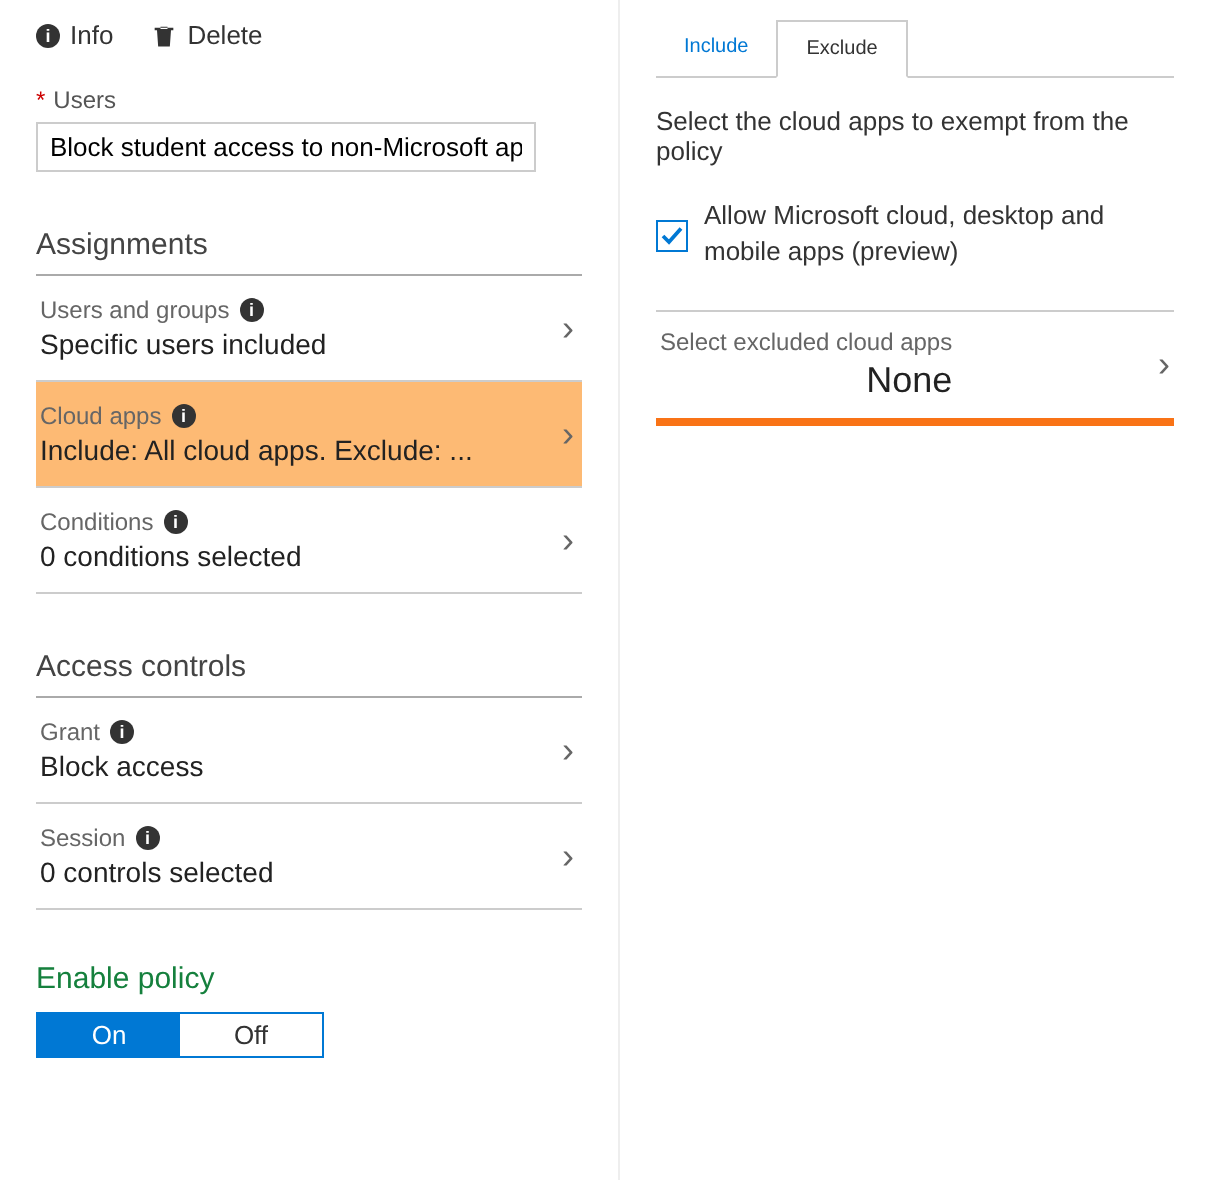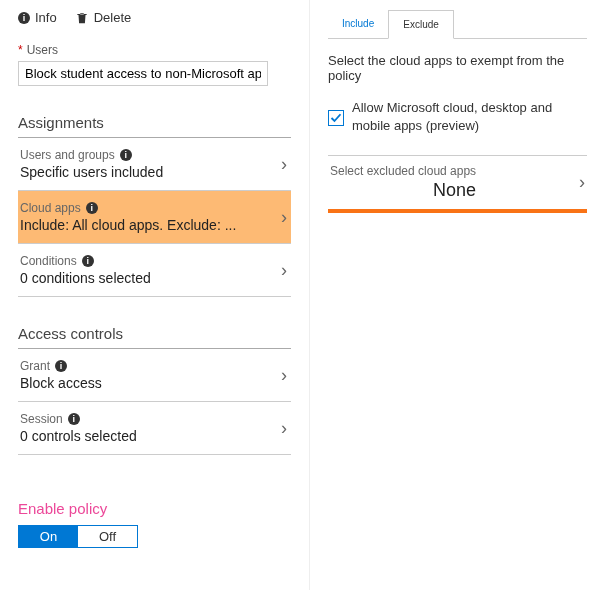--- a/index.html
+++ b/index.html
@@ -14,22 +14,22 @@
 .name-input { width: 250px; padding: 4px 6px; font-size: 13px; border: 1px solid #ccc; font-family: inherit; }
 .section-head { font-size: 15px; color: #444; margin-top: 28px; margin-bottom: 6px; }
 .hr { border: none; border-top: 1px solid #aaa; margin: 0; }
 .row { display: flex; align-items: center; justify-content: space-between; padding: 10px 4px 10px 2px; border-bottom: 1px solid #ccc; cursor: pointer; }
 .row.selected { background: #fdba74; }
 .row-text { display: flex; flex-direction: column; gap: 2px; }
 .row-label { font-size: 12px; color: #666; display: flex; align-items: center; gap: 5px; }
 .row-value { font-size: 14px; color: #222; }
 .info-ic { display: inline-flex; width: 12px; height: 12px; border-radius: 50%; background: #333; color: #fff; font-size: 9px; font-weight: bold; align-items: center; justify-content: center; }
 .chev { color: #666; font-size: 18px; }
-.enable-head { font-size: 15px; color: #ec4899; margin-top: 45px; margin-bottom: 8px; }
-.toggle { display: flex; border: 1px solid #0078d4; width: 120px; }
+.enable-head { font-size: 15px; color: #15803d; margin-top: 26px; margin-bottom: 8px; }
+.toggle { display: flex; border: 1px solid #0078d4; width: 144px; }
 .toggle div { flex: 1; text-align: center; padding: 3px 0; font-size: 13px; cursor: pointer; }
 .toggle .on { background: #0078d4; color: #fff; }
 .toggle .off { background: #fff; color: #333; }
 .tabs { display: flex; border-bottom: 1px solid #ccc; margin-bottom: 14px; }
 .tab { padding: 8px 14px; font-size: 10px; cursor: pointer; color: #0078d4; }
 .tab.active { border: 1px solid #ccc; border-bottom: 1px solid #fff; margin-bottom: -1px; color: #333; background: #fff; }
 .desc { font-size: 13px; color: #333; margin-bottom: 16px; }
 .chk-row { display: flex; align-items: center; gap: 8px; margin-bottom: 20px; }
 .chk-box { width: 16px; height: 16px; border: 1px solid #0078d4; display: flex; align-items: center; justify-content: center; flex-shrink: 0; cursor: pointer; margin-top: 1px; }
 .chk-box svg { width: 12px; height: 12px; stroke: #0078d4; stroke-width: 2.5; fill: none; }

